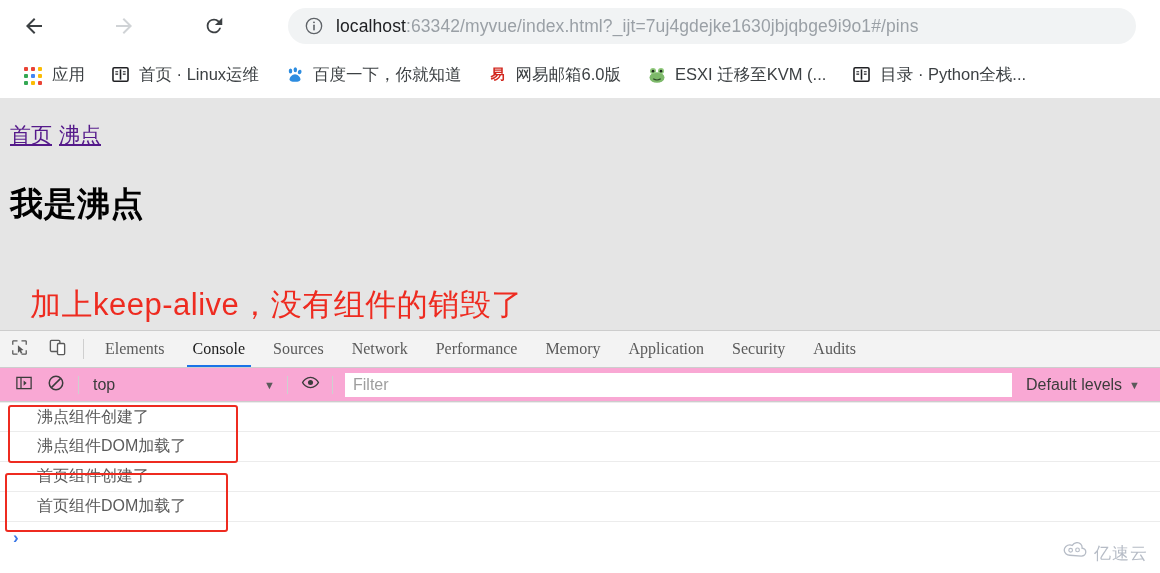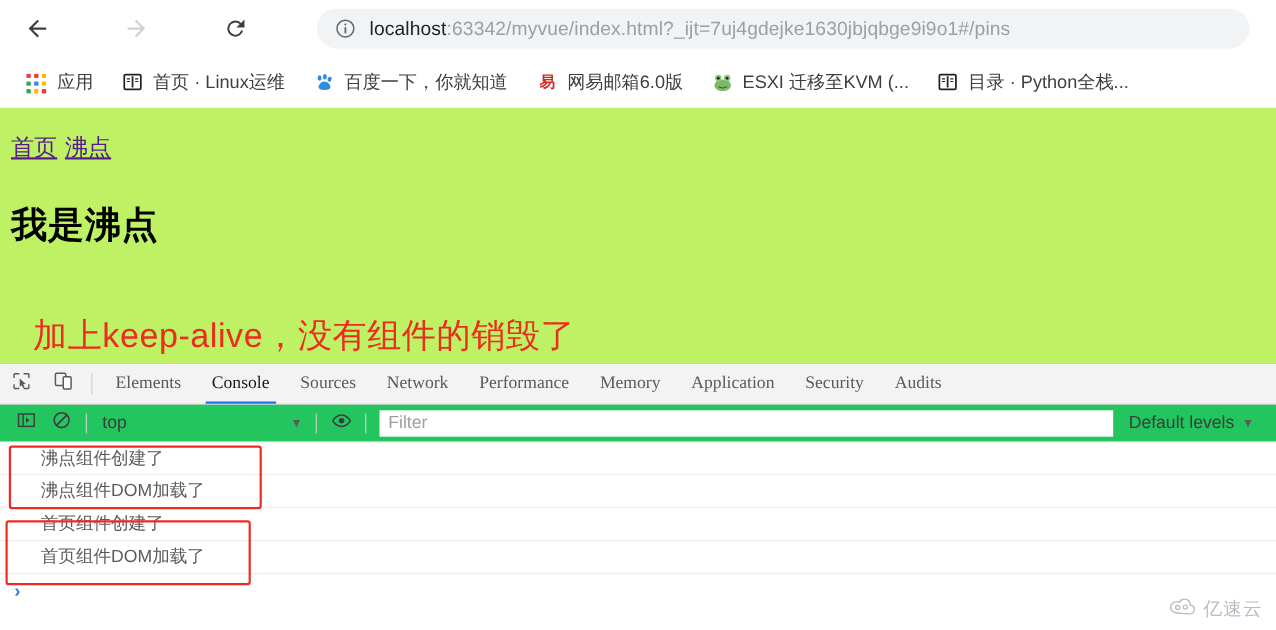--- a/index.html
+++ b/index.html
@@ -51,21 +51,21 @@
   .bm-label { font-size:16.5px; color:#3c4043; }
 
   .apps-grid { display:grid; grid-template-columns:repeat(3,4px); grid-template-rows:repeat(3,4px);
                gap:3px; width:17px; height:17px; margin-top:2px; }
   .apps-grid i { display:block; width:4px; height:4px; border-radius:1px; }
 
   .book-ico { width:19px; height:19px; }
 
   
   .page {
-    position:absolute; left:0; top:98px; width:1160px; height:232px; background:#bef264;
+    position:absolute; left:0; top:98px; width:1160px; height:232px; background:#e5e5e5;
     padding:16px 0 0 10px;
   }
   .nav-links { font-size:21px; line-height:28px; margin-top:7px; }
   .nav-links a {
     color:#551a8b; text-decoration:underline; margin-right:7px;
     font-family:"Liberation Sans","DejaVu Sans",sans-serif;
   }
   .page-title {
     font-size:33px; font-weight:bold; color:#000; margin-top:33px; letter-spacing:0.5px;
   }
@@ -91,21 +91,21 @@
   .dt-tab {
     display:flex; align-items:center; padding:0 14px; font-size:16px; color:#5a5a5a;
     position:relative; flex:none; white-space:nowrap;font-family:Liberation Serif, serif;
   }
   .dt-tab.active { color:#1a1a1a; }
   .dt-tab.active::after {
     content:""; position:absolute; left:8px; right:8px; bottom:0; height:2px; background:#1a73e8;
   }
 
   .dt-filterbar {
-    height:34px; display:flex; align-items:center; background:#22c55e;
+    height:34px; display:flex; align-items:center; background:#f9a8d4;
     border-bottom:1px solid #cdcdcd; flex:none; padding-left:8px;
   }
   .fb-btn { width:32px; height:28px; display:flex; align-items:center; justify-content:center; flex:none; }
   .fb-sep { width:1px; height:18px; background:#cfcfcf; margin:0 6px; flex:none; }
   .ctx-select {
     display:flex; align-items:center; width:196px; height:24px; padding-left:8px; flex:none;
   }
   .ctx-label { font-size:16px; color:#3c3c3c; flex:1 1 auto; }
   .caret { font-size:11px; color:#5a5a5a; margin-right:6px; }
   .filter-input {
@@ -127,21 +127,21 @@
   .prompt-row { height:32px; display:flex; align-items:center; padding-left:13px; }
   .prompt-caret { color:#3b78e7; font-size:17px; font-weight:bold; }
 
   
   .anno-box { position:absolute; border:2.5px solid #ee2b20; border-radius:3px; pointer-events:none; }
   #anno-1 { left:8px;  top:3px;  width:230px; height:58px; }
   #anno-2 { left:5px;  top:71px; width:223px; height:59px; }
 
   
   .watermark {
-    position:absolute; right:12px; bottom:8px; display:flex; align-items:center;
+    position:absolute; right:12px; bottom:8px; display:flex; align-items:flex-start;
     color:#b6bcc6; font-size:17px; letter-spacing:1px;font-family:Liberation Serif, serif;
   }
   .wm-ico { margin-right:5px; display:block; }
 </style>
 </head>
 <body>
 
 <div id="screen">
 
   <div class="browser-toolbar">

